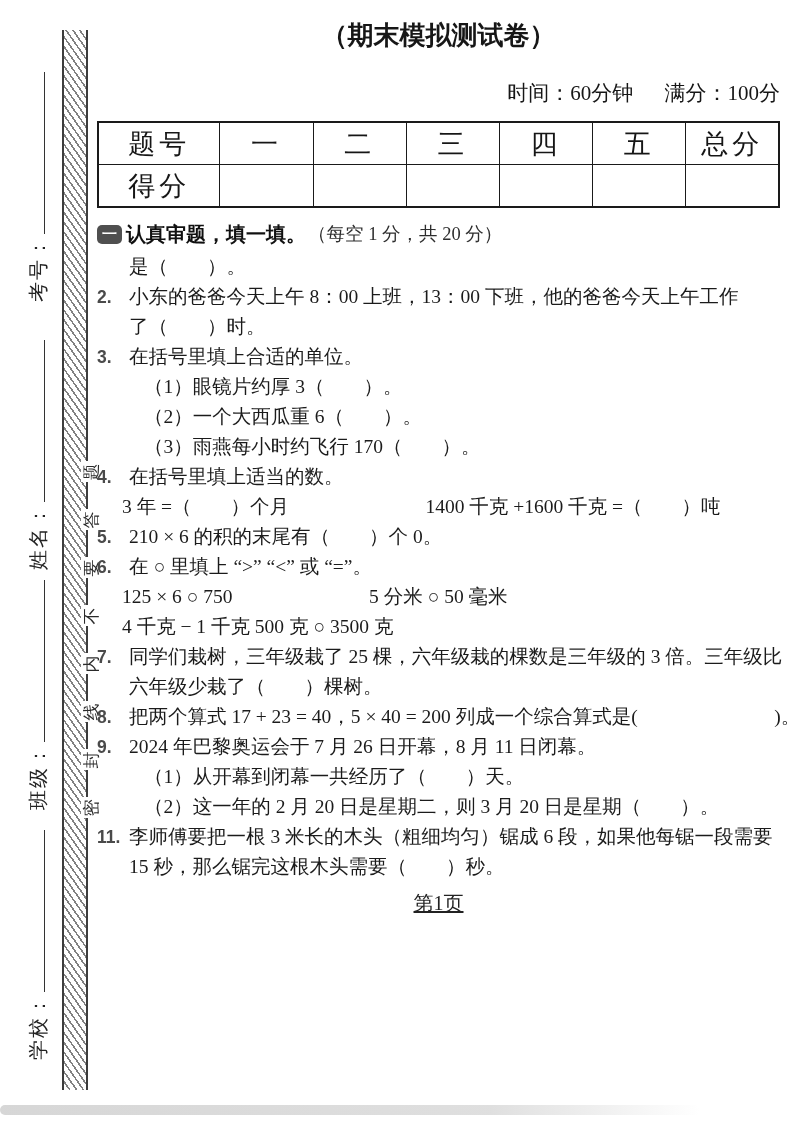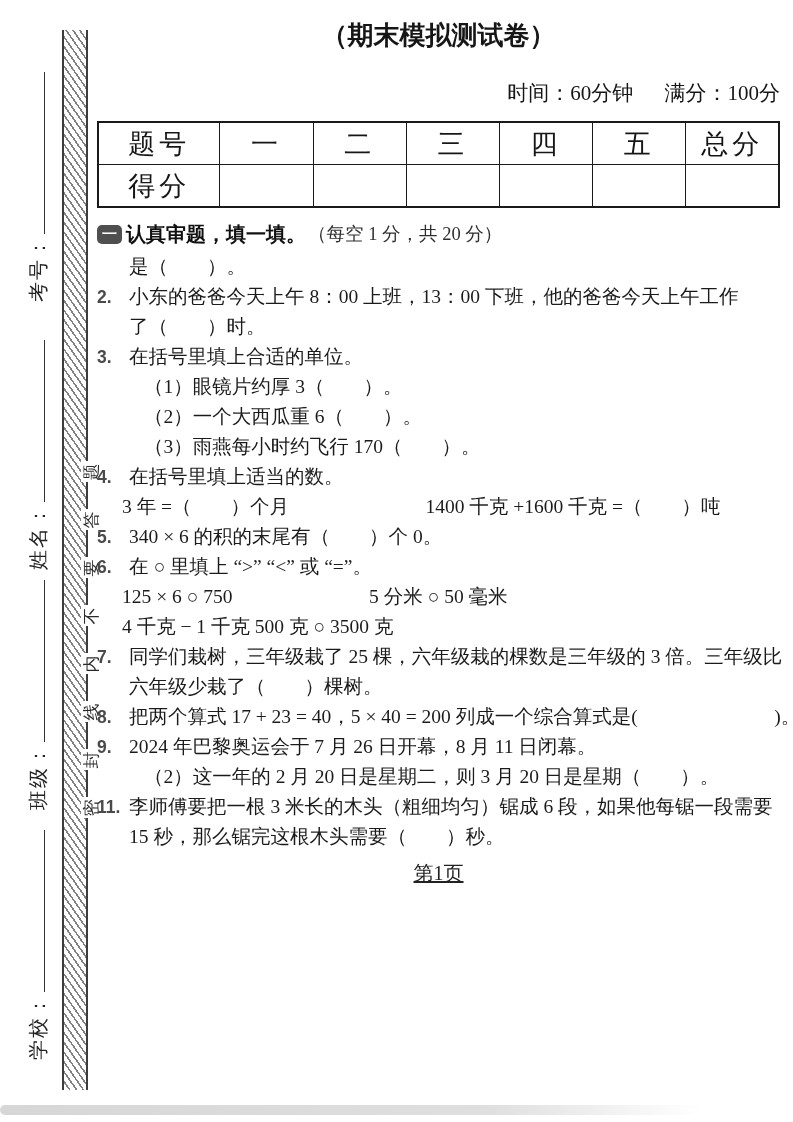--- a/index.html
+++ b/index.html
@@ -161,40 +161,41 @@
         <div class="q-line sub">（2）一个大西瓜重 6（　　）。</div>
         <div class="q-line sub">（3）雨燕每小时约飞行 170（　　）。</div>
       </div>
 
       <div>
         <div class="q-line first"><span class="q-num">4.</span><span class="q-text">在括号里填上适当的数。</span></div>
         <div class="q-line expr">3 年 =（　　）个月　　　　　　　1400 千克 +1600 千克 =（　　）吨</div>
       </div>
 
       <div>
-        <div class="q-line first"><span class="q-num">5.</span><span class="q-text">340 × 6 的积的末尾有（　　）个 0。</span></div>
+        <div class="q-line first"><span class="q-num">5.</span><span class="q-text">210 × 6 的积的末尾有（　　）个 0。</span></div>
       </div>
 
       <div>
         <div class="q-line first"><span class="q-num">6.</span><span class="q-text">在 ○ 里填上 “&gt;” “&lt;” 或 “=”。</span></div>
         <div class="q-line expr">125 × 6 ○ 750　　　　　　　5 分米 ○ 50 毫米</div>
         <div class="q-line expr">4 千克 − 1 千克 500 克 ○ 3500 克</div>
       </div>
 
       <div>
         <div class="q-line first"><span class="q-num">7.</span><span class="q-text">同学们栽树，三年级栽了 25 棵，六年级栽的棵数是三年级的 3 倍。三年级比</span></div>
         <div class="q-line cont">六年级少栽了（　　）棵树。</div>
       </div>
 
       <div>
         <div class="q-line first"><span class="q-num">8.</span><span class="q-text">把两个算式 17 + 23 = 40，5 × 40 = 200 列成一个综合算式是(　　　　　　　)。</span></div>
       </div>
 
       <div>
         <div class="q-line first"><span class="q-num">9.</span><span class="q-text">2024 年巴黎奥运会于 7 月 26 日开幕，8 月 11 日闭幕。</span></div>
+        <div class="q-line sub">（1）从开幕到闭幕一共经历了（　　）天。</div>
         <div class="q-line sub">（2）这一年的 2 月 20 日是星期二，则 3 月 20 日是星期（　　）。</div>
       </div>
 
 
       <div>
         <div class="q-line first"><span class="q-num">11.</span><span class="q-text">李师傅要把一根 3 米长的木头（粗细均匀）锯成 6 段，如果他每锯一段需要</span></div>
         <div class="q-line cont">15 秒，那么锯完这根木头需要（　　）秒。</div>
       </div>
 
     </div>

